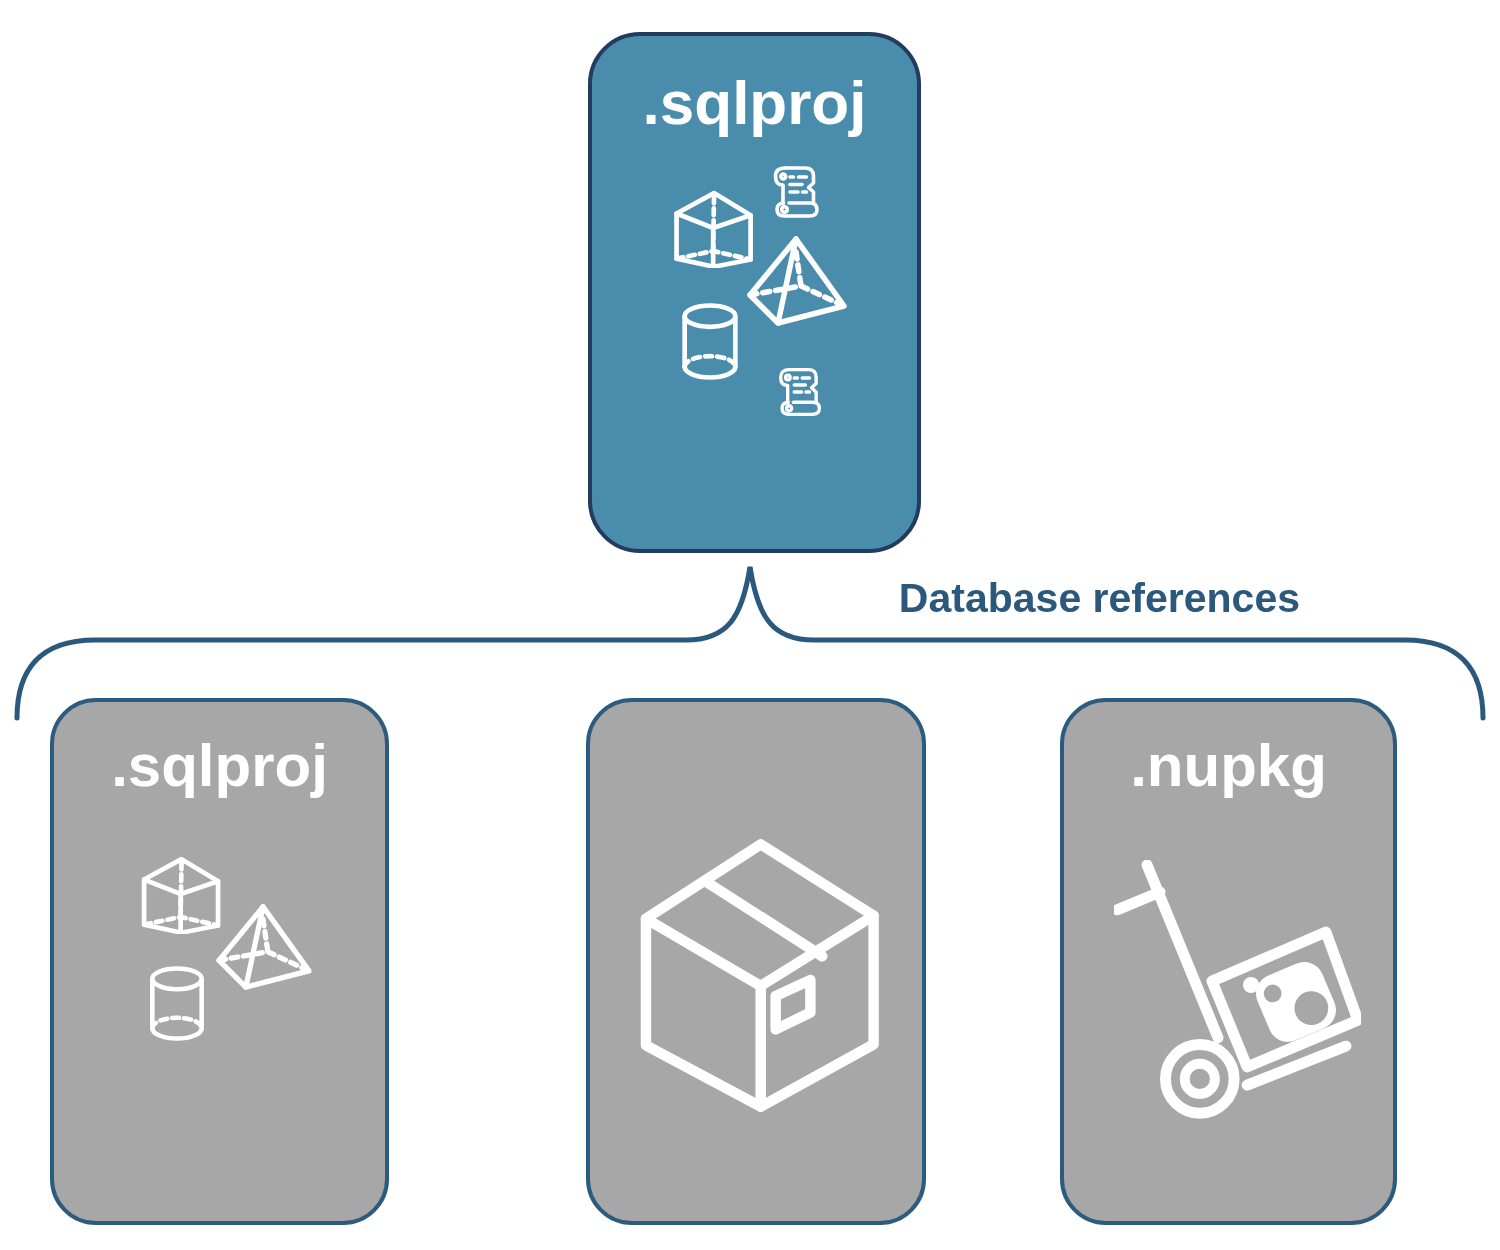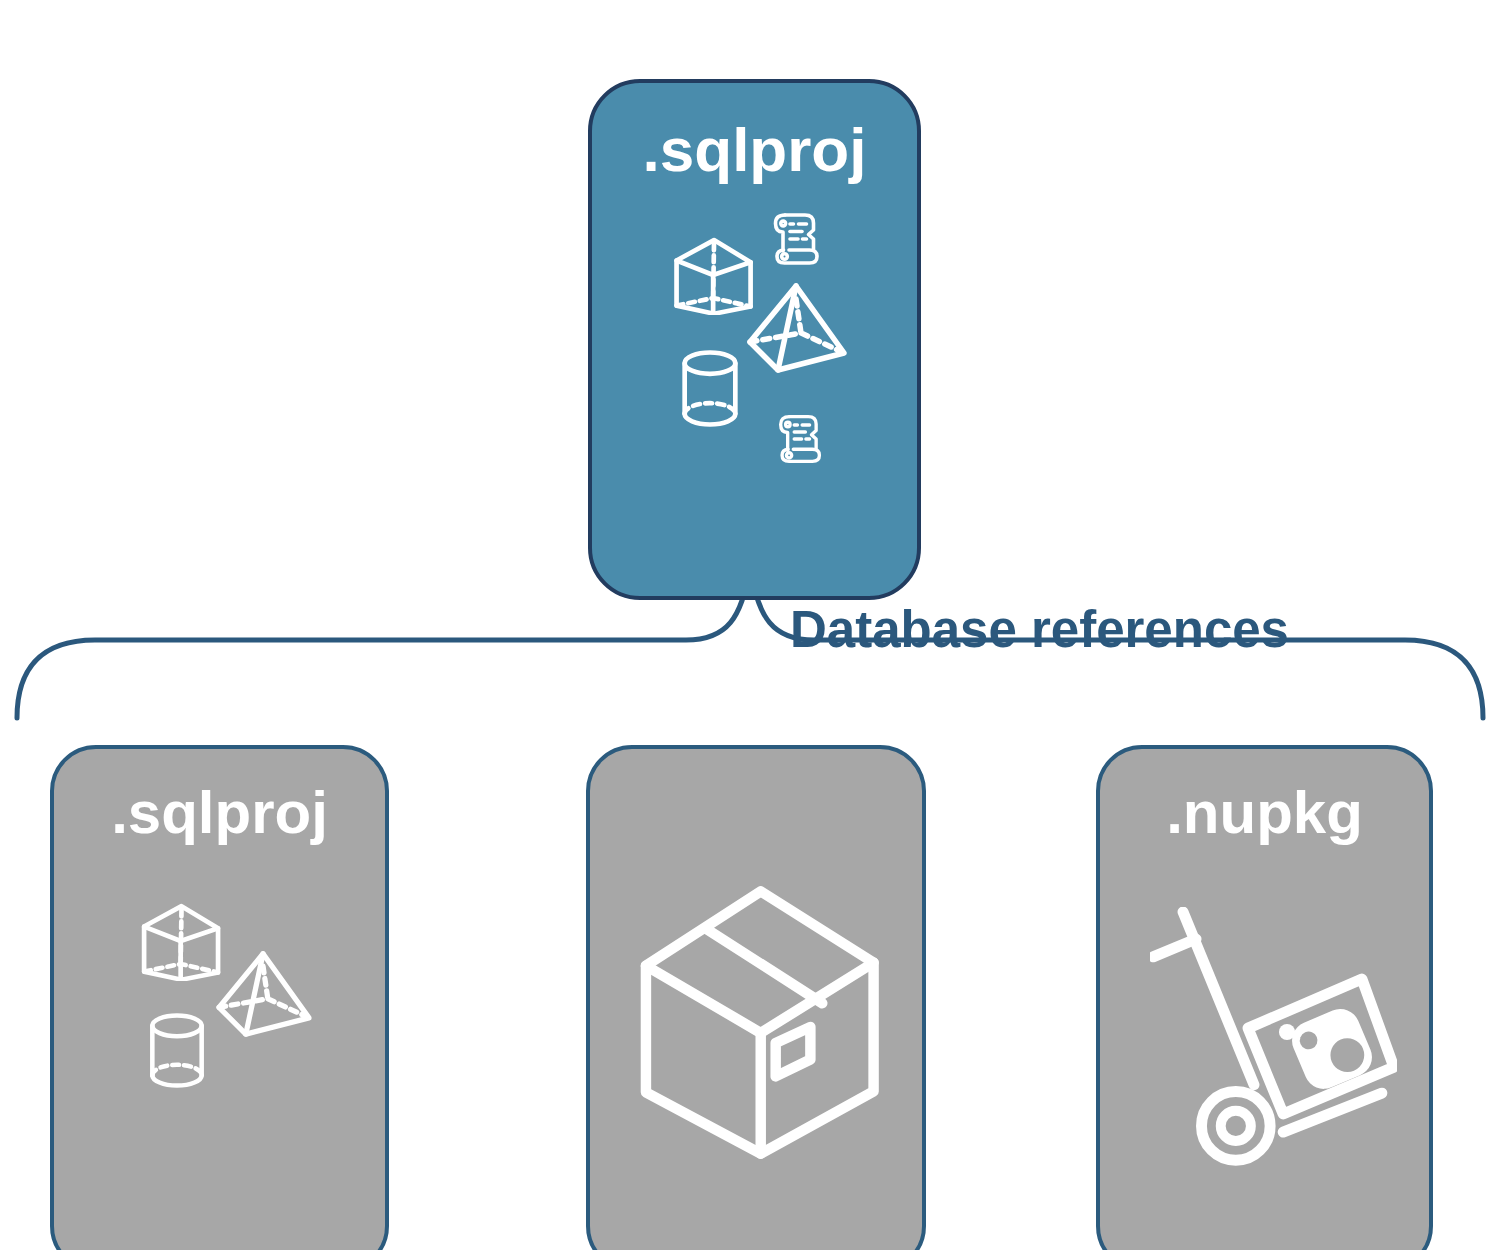--- a/index.html
+++ b/index.html
@@ -1,42 +1,42 @@
 <!DOCTYPE html>
 <html><head>
 <meta charset="utf-8">
 <style>
   html,body{margin:0;padding:0;background:#ffffff;}
   .canvas{
     position:relative;width:1500px;height:1250px;background:#ffffff;overflow:hidden;
     font-family:"Liberation Sans","DejaVu Sans",sans-serif;
   }
-  .node{position:absolute;box-sizing:border-box;margin-top:47px;}
+  .node{position:absolute;box-sizing:border-box;}
   .node-root{
     left:588px;top:32px;width:333px;height:521px;
     background:#4A8CAC;border:4px solid #223C5F;border-radius:52px;
   }
   .node-child{
     background:#A7A7A7;border:4px solid #2B5B7E;border-radius:46px;
   }
   .node-child.c1{left:50px;top:698px;width:339px;height:527px;}
   .node-child.c2{left:586px;top:698px;width:340px;height:527px;}
-  .node-child.c3{left:1096px;top:698px;width:337px;height:527px;}
+  .node-child.c3{left:1060px;top:698px;width:337px;height:527px;}
   .node-title{
     position:absolute;left:0;right:0;text-align:center;
     color:#ffffff;font-weight:700;letter-spacing:0;line-height:1.2;
   }
   .node-root .node-title{top:30px;font-size:62px;}
   .node-child .node-title{top:28px;font-size:60px;}
   .icon{position:absolute;}
   .icon svg{display:block;width:100%;height:100%;}
   .brace{position:absolute;left:0;top:0;pointer-events:none;}
   .connector-label{
-    position:absolute;left:790px;top:602px;width:510px;text-align:left;
-    color:#2B587D;font-weight:700;font-size:51px;line-height:1.1;
+    position:absolute;left:790px;top:576px;width:510px;text-align:right;
+    color:#2B587D;font-weight:700;font-size:41px;line-height:1.1;
   }
 </style>
 </head>
 <body>
 
 <div class="canvas">
 
   <svg class="brace" width="1500" height="1250" viewBox="0 0 1500 1250">
     <path d="M 17 718 C 17 672 38 640 95 640 H 686 C 727 640 742 618 750 567
              C 758 618 773 640 814 640 H 1405 C 1462 640 1483 672 1483 718" fill="none" stroke="#2B587D" stroke-width="5" stroke-linecap="round"></path>

